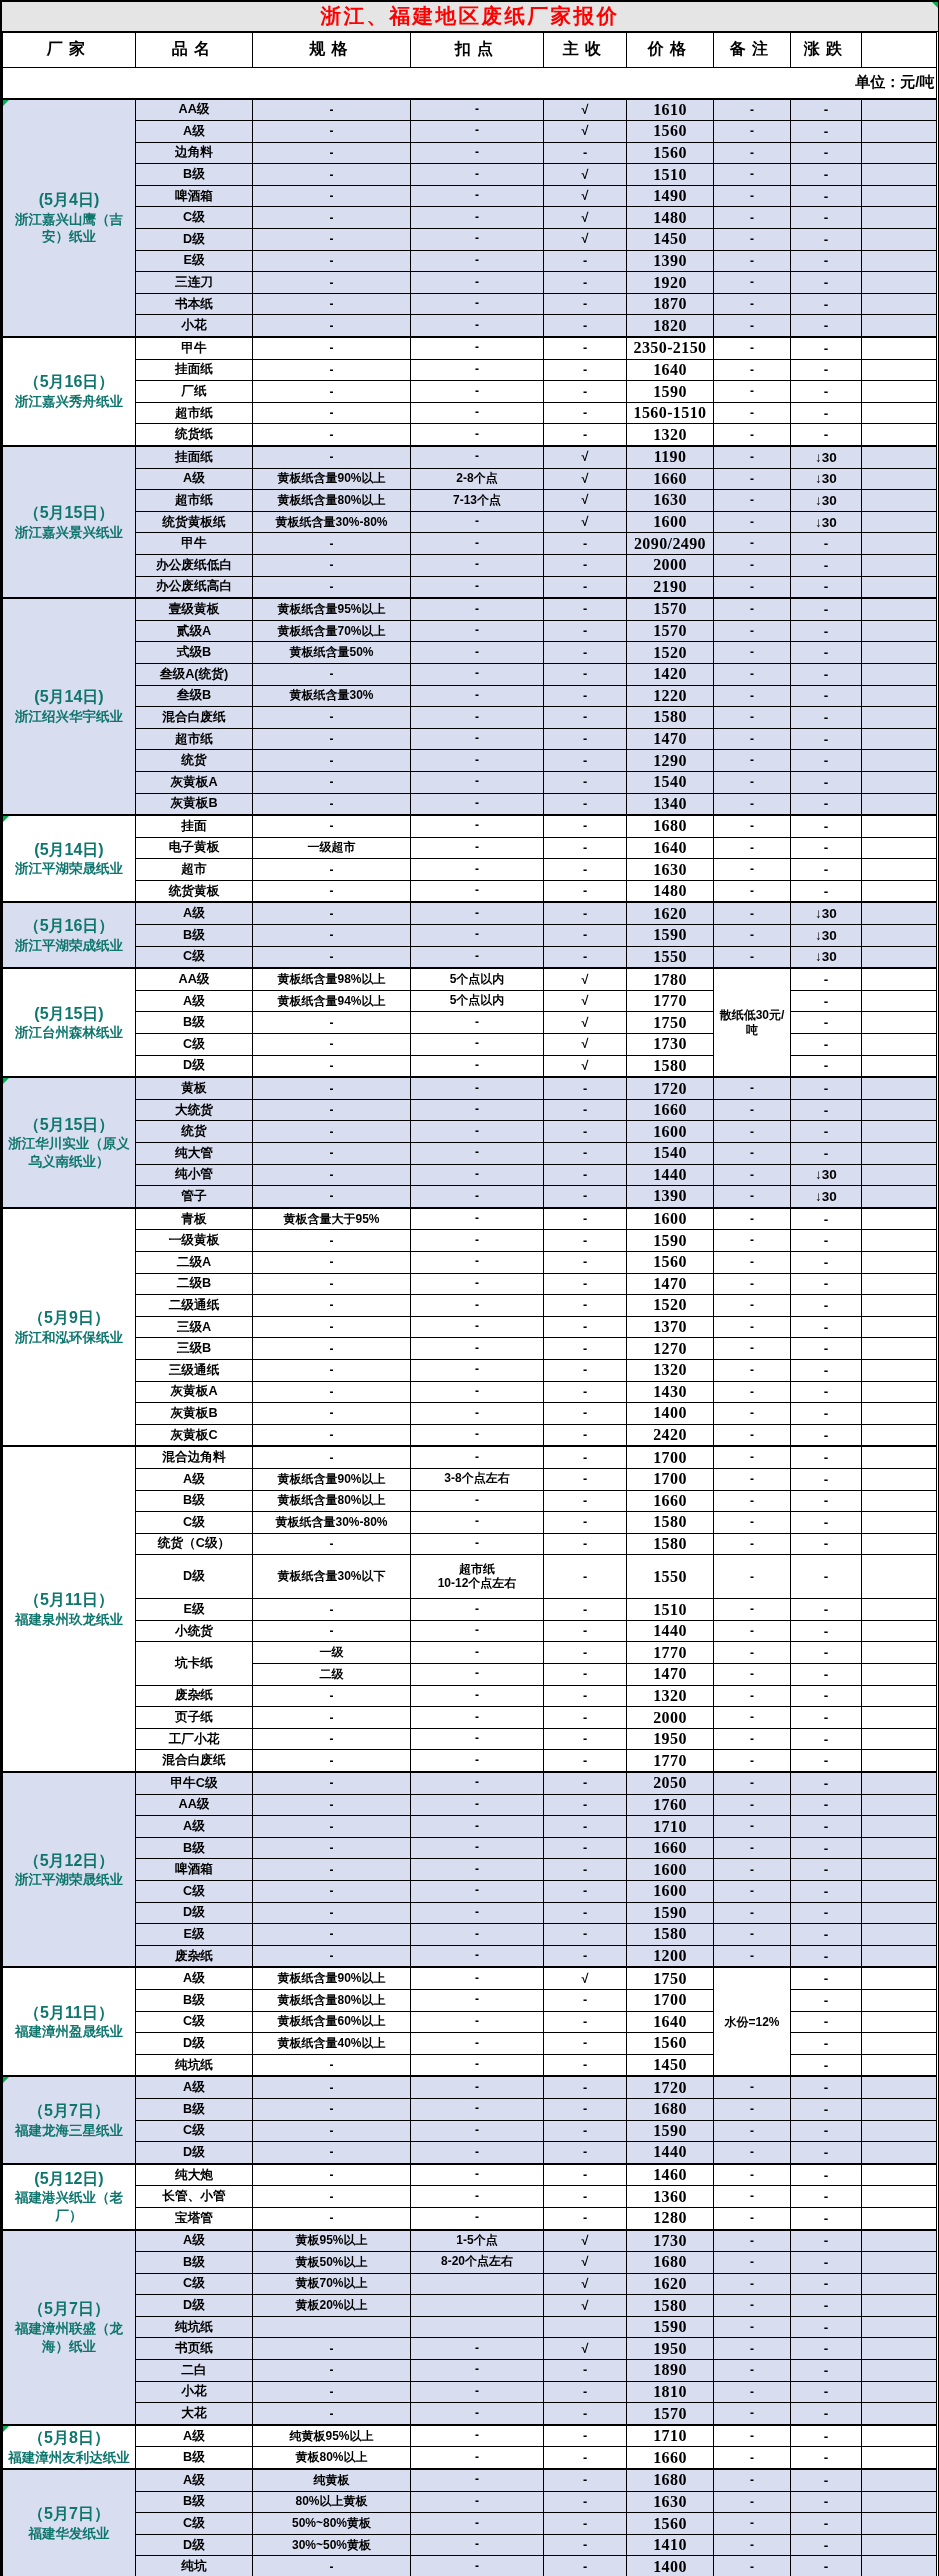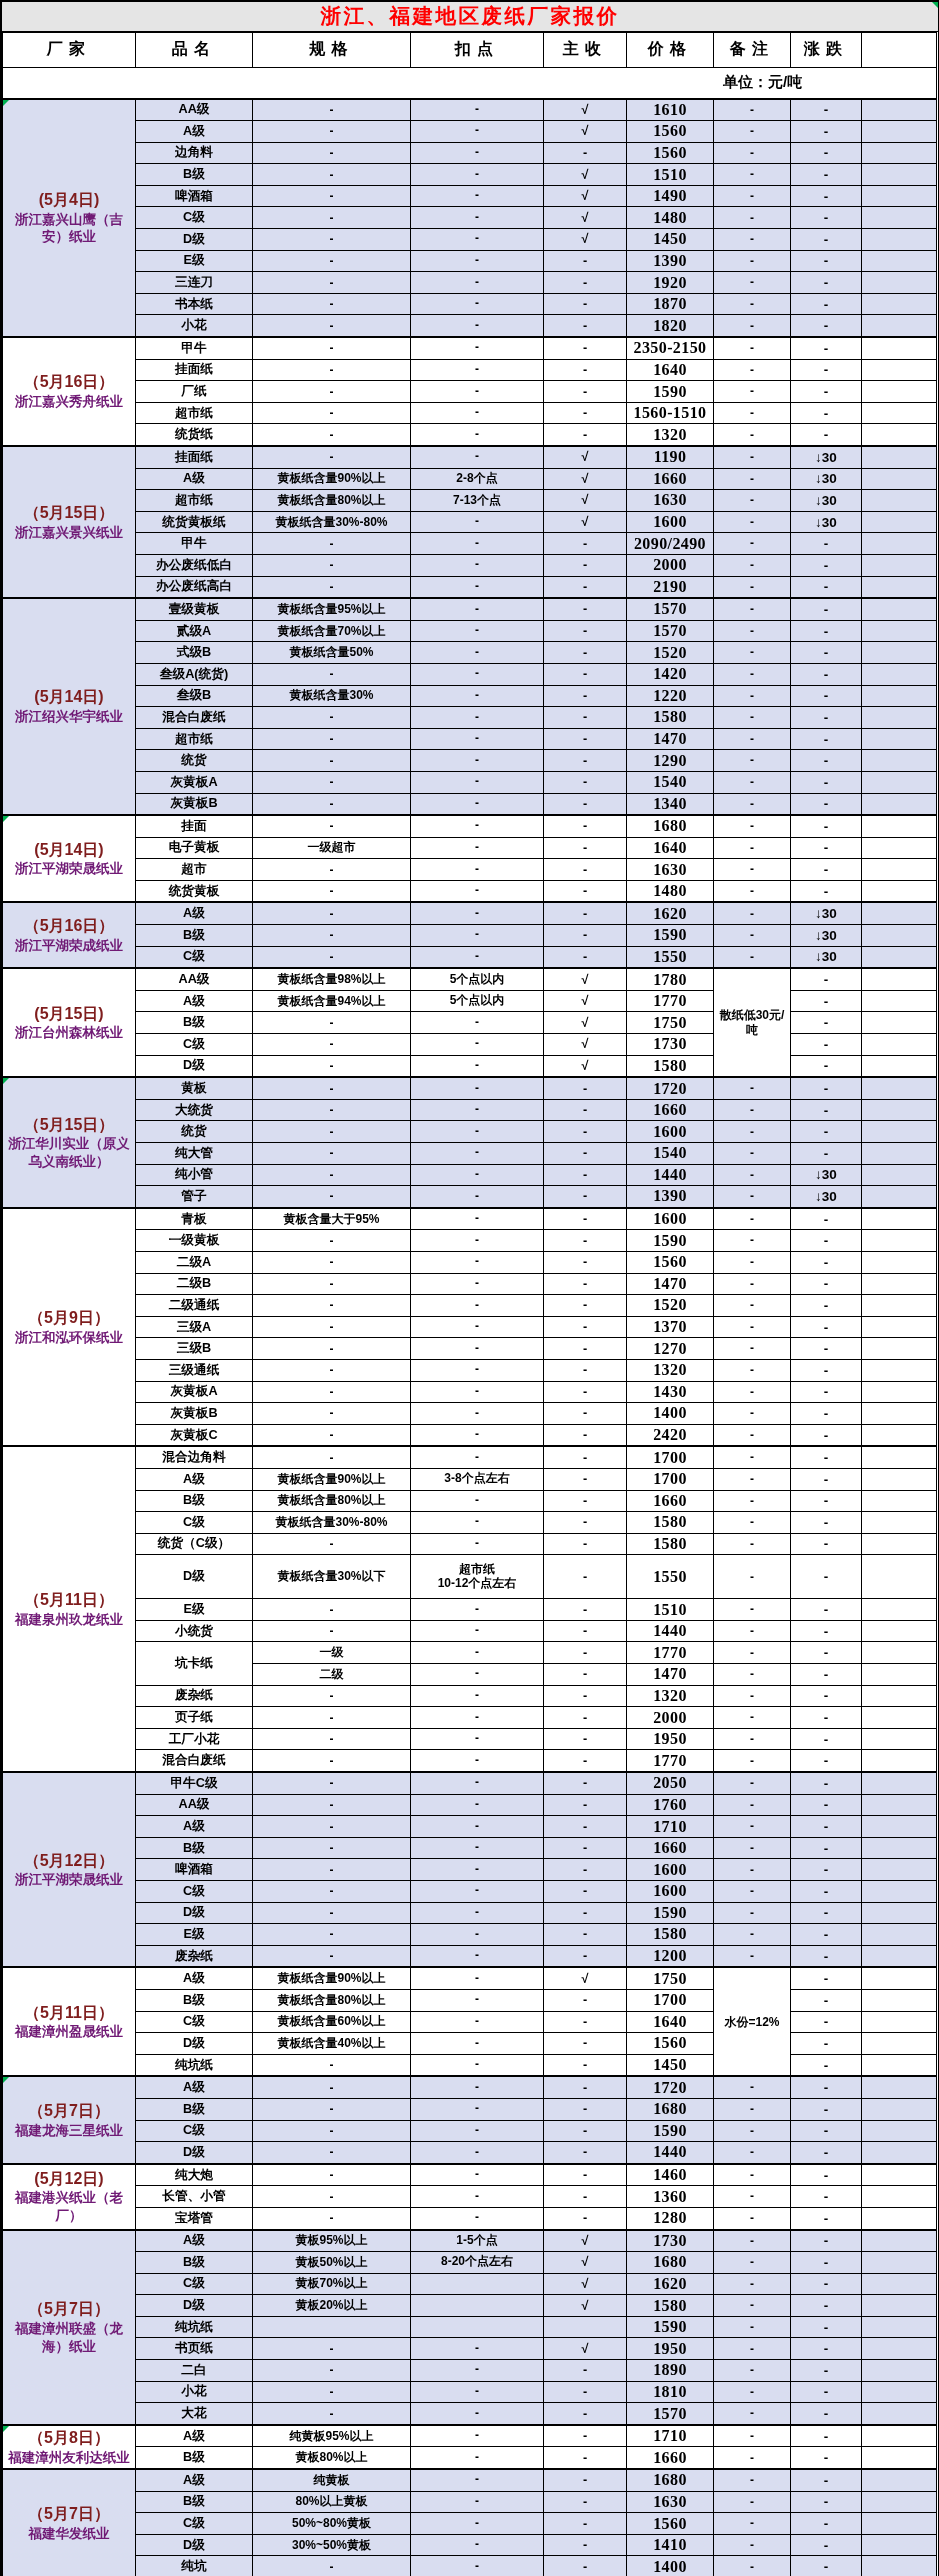--- a/index.html
+++ b/index.html
@@ -6,33 +6,33 @@
   body{width:940px;font-family:"Liberation Sans",sans-serif;-webkit-font-smoothing:antialiased;}
   .sheet{width:940px;border:2.4px solid #000;box-sizing:border-box;background:#fff;}
   .title-row{height:28.5px;background:#e5e5e5;border-bottom:1.6px solid #000;display:flex;align-items:center;justify-content:center;position:relative;}
   .title-row span{color:#FF0000;font-weight:bold;font-size:20.6px;letter-spacing:2.4px;}
   .title-row .tr-corner{position:absolute;top:0;right:0;width:0;height:0;border-top:6.3px solid #00B050;border-left:6.3px solid transparent;}
   table{border-collapse:collapse;width:935px;table-layout:fixed;}
   col.c-factory{width:133px}col.c-name{width:117px}col.c-spec{width:158px}col.c-deduct{width:133px}
   col.c-accept{width:83px}col.c-price{width:87px}col.c-note{width:77px}col.c-change{width:71px}col.c-fill{width:75px}
   th{height:32px;border:0.8px solid #000;border-bottom:1.6px solid #000;background:#fff;font-size:16px;font-weight:bold;letter-spacing:6.3px;text-align:center;}
   td{height:20.6px;border:0.8px solid #000;text-align:center;vertical-align:middle;font-size:12.7px;font-weight:bold;padding:0 1.6px;white-space:pre-line;overflow:hidden;color:#000;}
-  tr.unit-row td{height:30px;border:0.8px solid #000;text-align:center;padding-left:588px;font-size:15px;font-weight:bold;background:#fff;}
+  tr.unit-row td{height:30px;border:0.8px solid #000;text-align:right;padding-left:588px;font-size:15px;font-weight:bold;background:#fff;}
   tr.shade td{background:#D9DDF0;}
   tr.sec-top td{border-top:2.4px solid #000;}
   tr.tall td{height:43px;}
   td.price-cell{font-family:"Liberation Serif",serif;font-size:16px;letter-spacing:0.4px;}
   td.accept-cell{font-size:12.7px;}
   td.change-cell{font-size:13.5px;}
   td.deduction-cell{font-size:12px;line-height:1.15;}
   td.spec-cell{font-size:12px;}
   td.note-cell{font-size:12px;line-height:1.2;}
   td.factory-cell{position:relative;padding:0 3.2px;}
-  td.factory-cell .f-date{color:#7f1d1d;font-size:16px;font-weight:bold;line-height:1.3;}
-  td.factory-cell .f-name{color:#701a75;font-size:13.5px;font-weight:bold;line-height:1.3;}
+  td.factory-cell .f-date{color:#0f766e;font-size:16px;font-weight:bold;line-height:1.3;}
+  td.factory-cell .f-name{color:#0f766e;font-size:13.5px;font-weight:bold;line-height:1.3;}
   td.factory-cell.corner::before{content:"";position:absolute;top:0;left:0;width:0;height:0;border-top:6.3px solid #00B050;border-right:6.3px solid transparent;}
   .footer{border-top:1.6px solid #000;padding:2.4px 0 3.2px 0;text-align:center;background:#fff;}
   .footer div{color:#FF0000;font-size:12px;font-weight:bold;line-height:1.25;}
 </style>
 </head>
 <body>
 
 <div class="sheet">
   <div class="title-row">
     <span>浙江、福建地区废纸厂家报价</span>

